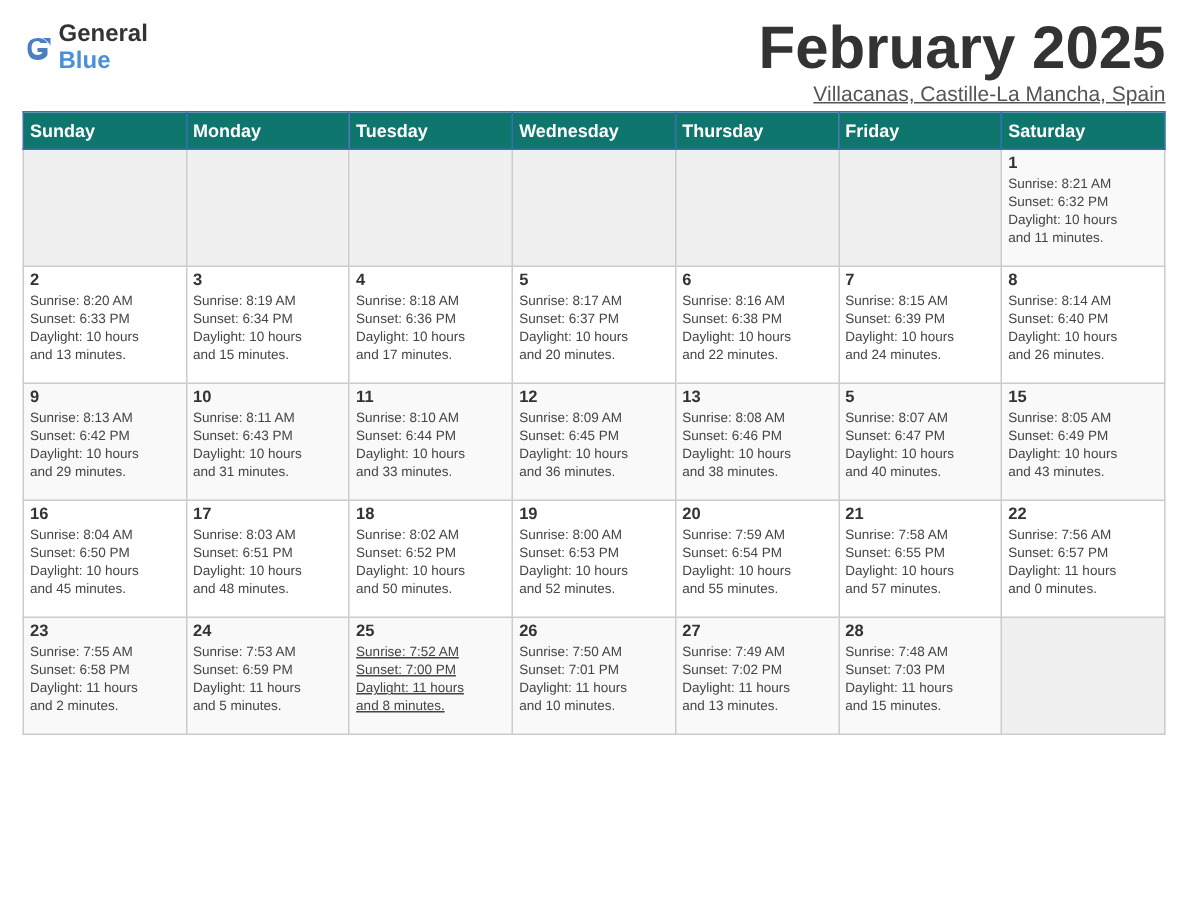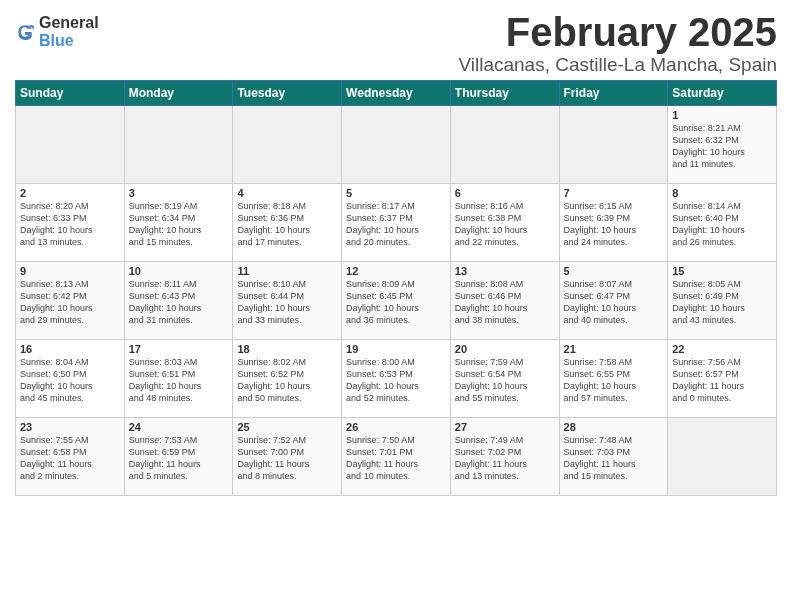--- a/index.html
+++ b/index.html
@@ -44,22 +44,23 @@
     .title-block {
       text-align: right;
     }
     .month-title {
       font-size: 40px;
       font-weight: bold;
       color: #333;
       line-height: 1.1;
     }
     .location-title {
-      font-size: 19px;
+      font-size: 14px;
       color: #555;
+      text-decoration: underline;
     }
     table {
       width: 100%;
       border-collapse: collapse;
       table-layout: fixed;
     }
     thead tr th {
       background-color: #0f766e;
       color: #fff;
       font-size: 12px;
@@ -311,21 +312,21 @@
           </td>
           <td>
             <span class="day-num">24</span>
             <div class="day-info" style="white-space: pre-line;">Sunrise: 7:53 AM
 Sunset: 6:59 PM
 Daylight: 11 hours
 and 5 minutes.</div>
           </td>
           <td>
             <span class="day-num">25</span>
-            <div class="day-info" style="white-space: pre-line;">Sunrise: 7:52 AM
+            <div class="day-info" style="white-space: pre-line; text-decoration: underline;">Sunrise: 7:52 AM
 Sunset: 7:00 PM
 Daylight: 11 hours
 and 8 minutes.</div>
           </td>
           <td>
             <span class="day-num">26</span>
             <div class="day-info" style="white-space: pre-line;">Sunrise: 7:50 AM
 Sunset: 7:01 PM
 Daylight: 11 hours
 and 10 minutes.</div>

